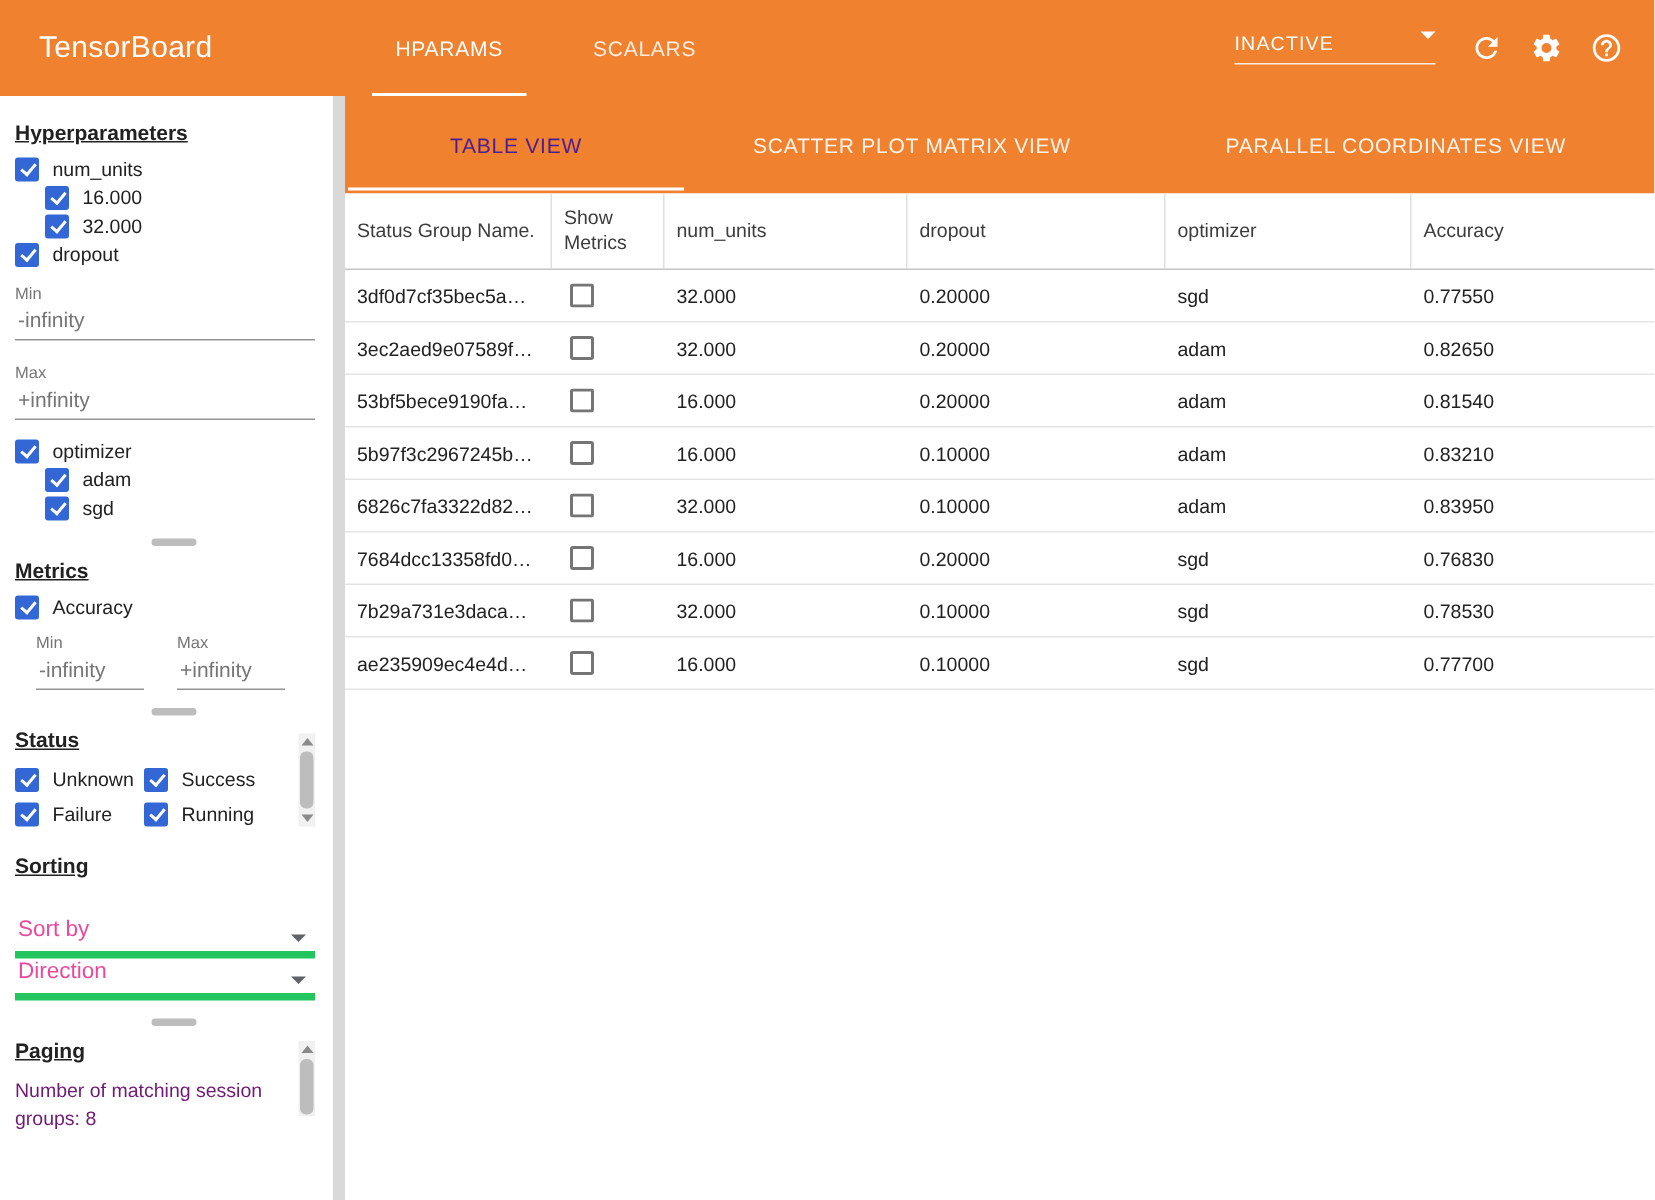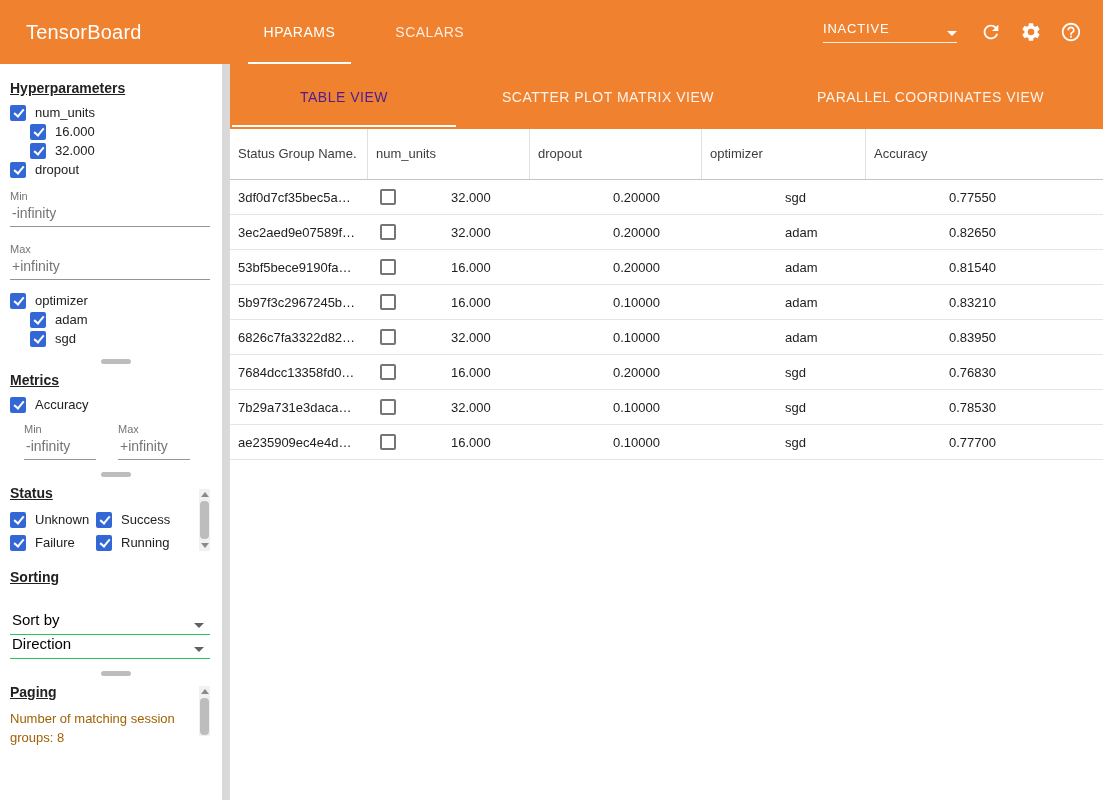--- a/index.html
+++ b/index.html
@@ -16,21 +16,21 @@
 
   
   .topbar{height:64px;background:var(--orange);display:flex;align-items:stretch;color:#fff;}
   .logo{font-size:20px;font-weight:400;display:flex;align-items:center;margin-left:26px;letter-spacing:.2px;}
   .top-tabs{display:flex;margin-left:92px;}
   .top-tab{display:flex;align-items:center;padding:0 30px;font-size:14px;letter-spacing:.5px;
     color:rgba(255,255,255,.85);position:relative;cursor:pointer;font-weight:500;}
   .top-tab.active{color:#fff;}
   .top-tab.active::after{content:"";position:absolute;left:14px;right:14px;bottom:0;height:2px;background:#fff;}
   .top-right{margin-left:auto;display:flex;align-items:center;margin-right:12px;}
-  .reload-select{width:134px;display:flex;align-items:flex-end;justify-content:space-between;
+  .reload-select{width:134px;display:flex;align-items:flex-start;justify-content:space-between;
     border-bottom:1px solid rgba(255,255,255,.85);padding-bottom:6px;font-size:13px;
     letter-spacing:.8px;cursor:pointer;margin-right:14px;}
   .select-arrow{width:0;height:0;border-left:5px solid transparent;border-right:5px solid transparent;
     border-top:5px solid #fff;}
   .icon-btn{background:none;border:none;padding:0;width:40px;height:40px;display:flex;
     align-items:center;justify-content:center;cursor:pointer;}
   .icon-btn svg{width:22px;height:22px;fill:#fff;}
 
   
   .content{display:flex;height:736px;}
@@ -49,24 +49,24 @@
   .cb.checked::after{content:"";position:absolute;left:4px;top:0;width:4px;height:8px;
     border:solid #fff;border-width:0 2px 2px 0;transform:rotate(40deg);}
   .cb-label{margin-left:9px;color:#212121;}
   .field-label{font-size:11px;color:#757575;}
   .field-value{font-size:14px;color:#757575;border-bottom:1px solid #949494;padding:3px 0 5px 2px;cursor:text;}
   .wide{width:200px;}
   .minmax{display:flex;margin:10px 0 0 14px;gap:22px;}
   .mm-col .field-value{width:72px;}
   .status-grid{display:grid;grid-template-columns:86px auto;row-gap:2px;margin-top:4px;width:178px;}
   .material-select{width:200px;display:flex;align-items:flex-end;justify-content:space-between;
-    border-bottom:1px solid #22c55e;padding:0 6px 6px 2px;font-size:15px;color:#000000;cursor:pointer;}
+    border-bottom:5px solid #22c55e;padding:0 6px 6px 2px;font-size:15px;color:#ec4899;cursor:pointer;}
   .material-select .select-arrow{border-top-color:#5f6368;}
   .drag-handle{width:30px;height:5px;border-radius:2.5px;background:#bdbdbd;margin:12px auto 8px;cursor:row-resize;}
-  .paging-text{width:185px;margin-top:10px;line-height:1.45;font-size:13px;color:#a16207;}
+  .paging-text{width:185px;margin-top:10px;line-height:1.45;font-size:13px;color:#701a75;}
   .mock-scrollbar{position:absolute;width:11px;background:#f1f1f1;display:flex;flex-direction:column;
     align-items:center;cursor:pointer;}
   .sb-arrow{width:0;height:0;border-left:4px solid transparent;border-right:4px solid transparent;margin:3px 0;}
   .sb-arrow.up{border-bottom:5px solid #8a8a8a;}
   .sb-arrow.down{border-top:5px solid #8a8a8a;}
   .sb-thumb{width:9px;flex:1;background:#bdbdbd;border-radius:4px;margin:1px 0;}
 
   
   .view-tabs{height:65px;background:var(--orange);display:flex;flex:none;}
   .view-tab{display:flex;align-items:center;justify-content:center;font-size:14px;letter-spacing:.5px;
@@ -244,20 +244,21 @@
   <section class="main">
     <div class="view-tabs">
       <div class="view-tab active">TABLE VIEW</div>
       <div class="view-tab">SCATTER PLOT MATRIX VIEW</div>
       <div class="view-tab">PARALLEL COORDINATES VIEW</div>
     </div>
 
     <div class="table">
       <div class="thead">
         <div class="th c-name">Status Group Name.</div>
+        <div class="th c-show">Show Metrics</div>
         <div class="th c-units">num_units</div>
         <div class="th c-dropout">dropout</div>
         <div class="th c-opt">optimizer</div>
         <div class="th c-acc">Accuracy</div>
       </div>
 
       <div class="trow">
         <div class="td c-name">3df0d7cf35bec5a…</div>
         <div class="td c-show show-cell">
             <span class="cb"></span>

